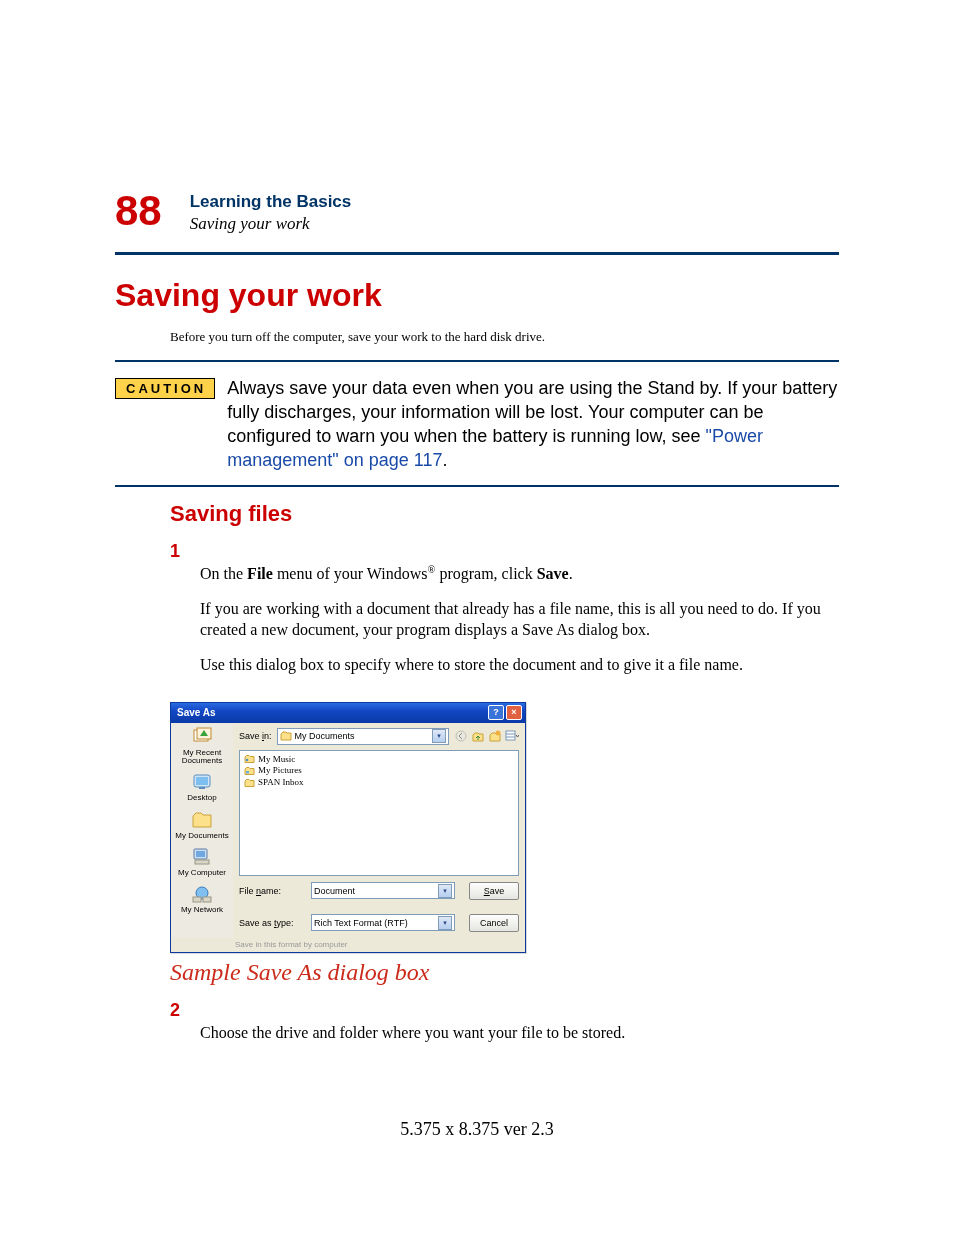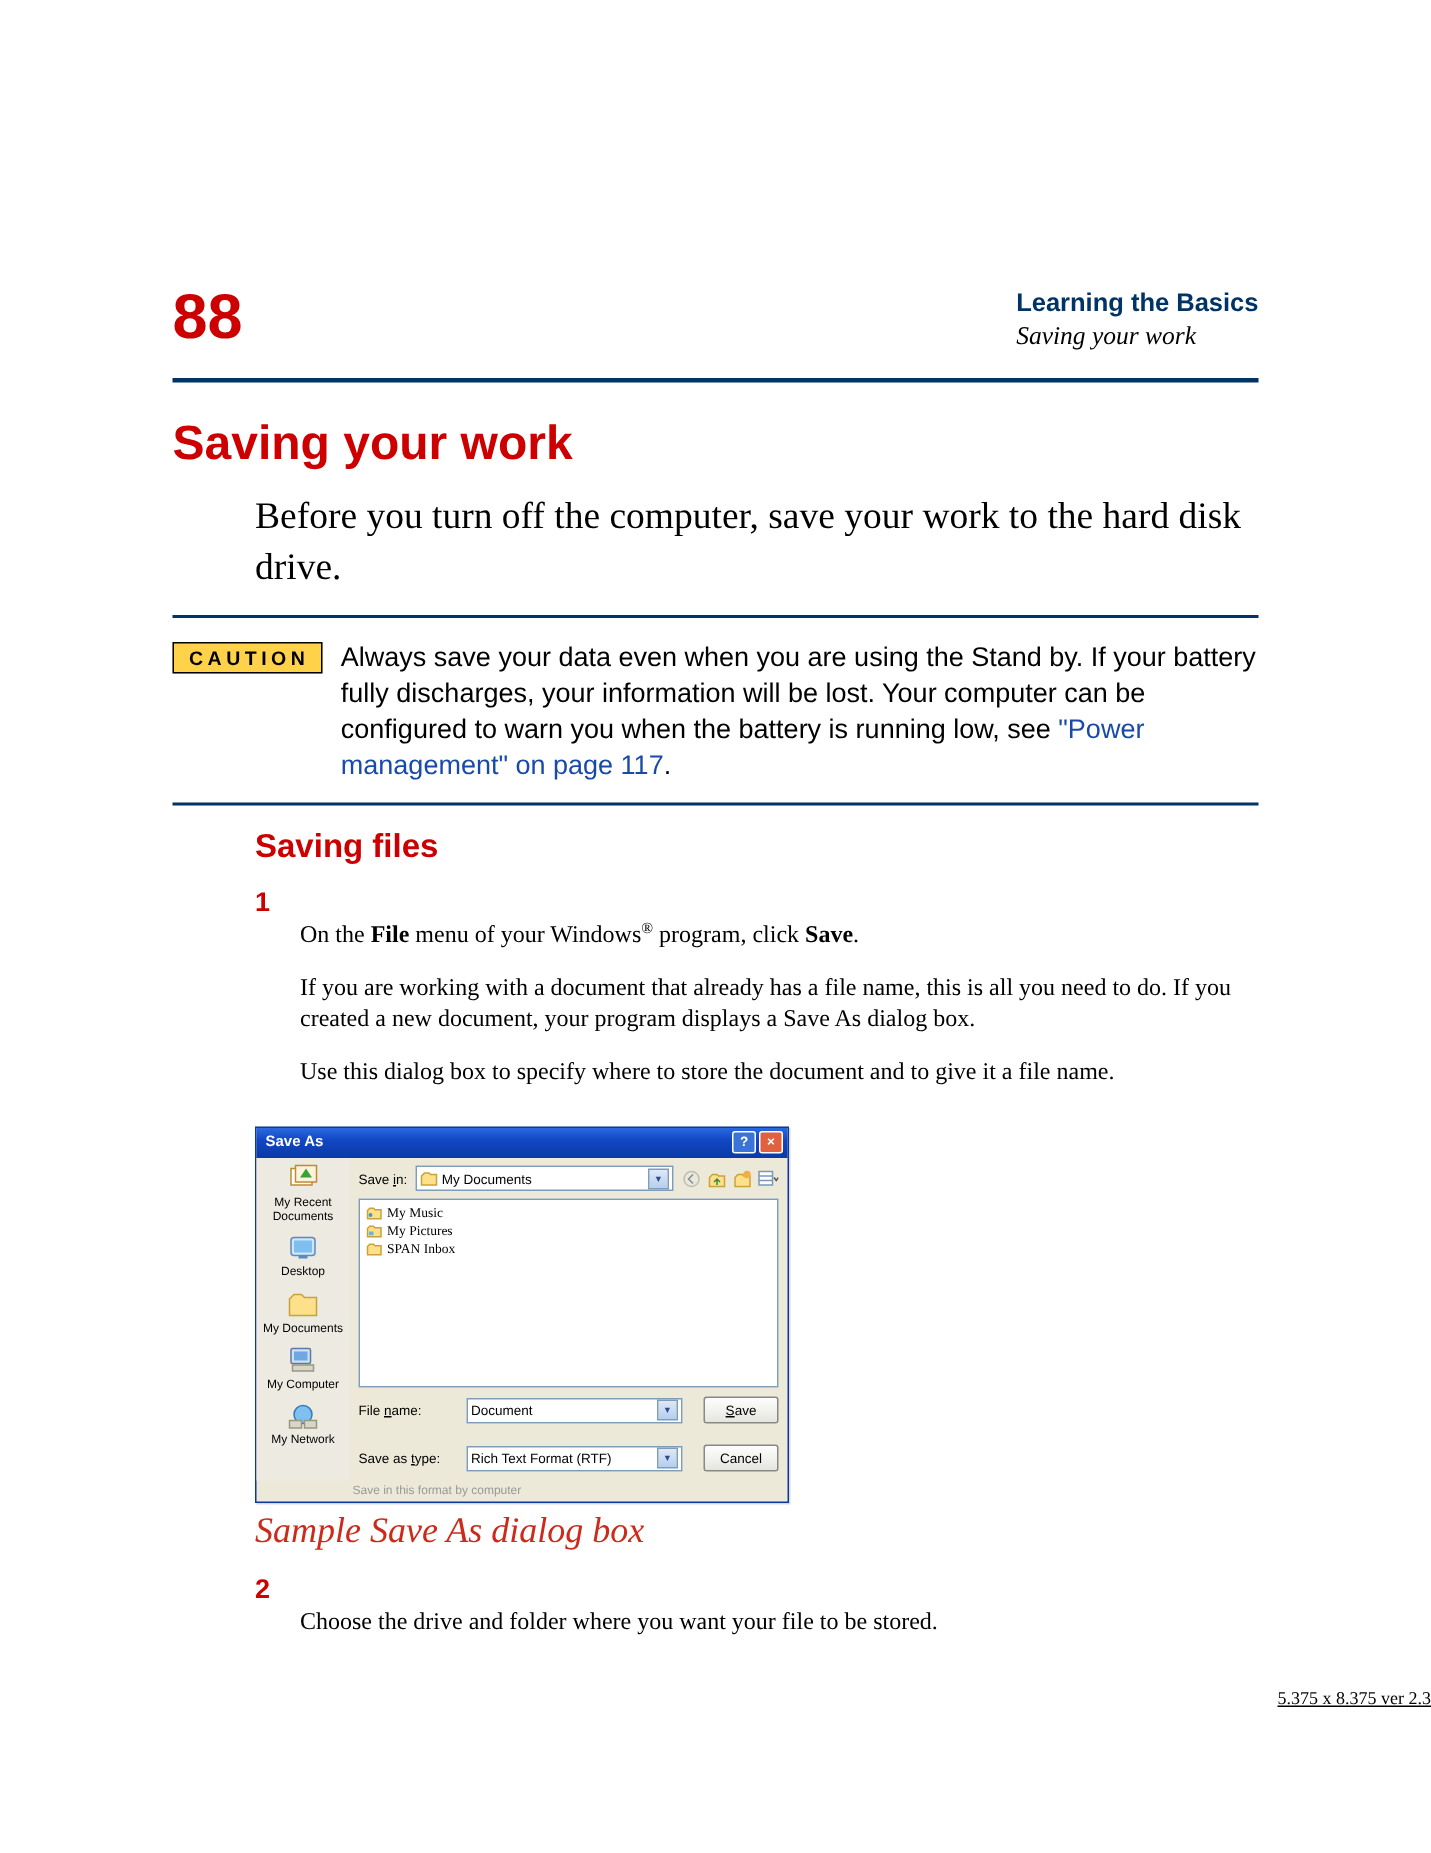--- a/index.html
+++ b/index.html
@@ -12,21 +12,20 @@
   .page {
     width: 954px;
     height: 1235px;
     position: relative;
     box-sizing: border-box;
     padding: 190px 115px 0 115px;
   }
   .header {
     display: flex;
     align-items: flex-start;
-    justify-content: space-between;
   }
   .page-number {
     font-family: "Arial Narrow", Arial, sans-serif;
     font-stretch: condensed;
     color: #cc0000;
     font-size: 42px;
     font-weight: bold;
     line-height: 1;
     margin-right: 28px;
   }
@@ -65,21 +64,21 @@
   }
   h2.subsection-title {
     font-family: "Arial Narrow", Arial, sans-serif;
     font-stretch: condensed;
     color: #cc0000;
     font-weight: bold;
     font-size: 22px;
     margin: 10px 0 14px 55px;
   }
   .body-text {
-    font-size: 25px;
+    font-size: 13px;
     line-height: 1.35;
     margin: 0 0 14px 55px;
   }
   .caution-block {
     margin: 0 0 0 0;
   }
   .caution-row {
     display: flex;
     align-items: flex-start;
   }
@@ -288,23 +287,22 @@
   .save-default {
     font-size: 8px;
     color: #999;
     padding: 2px 0 3px 64px;
   }
   .footer {
     position: absolute;
     bottom: 95px;
     left: 0;
     width: 100%;
-    text-align: right;
-    font-size: 12px;
-    text-decoration: underline;
+    text-align: center;
+    font-size: 18px;
   }
   svg { display: block; }
   u.accel { text-decoration: underline; }
 </style>
 </head>
 <body>
 
 <div class="page">
 
   <div class="header">

